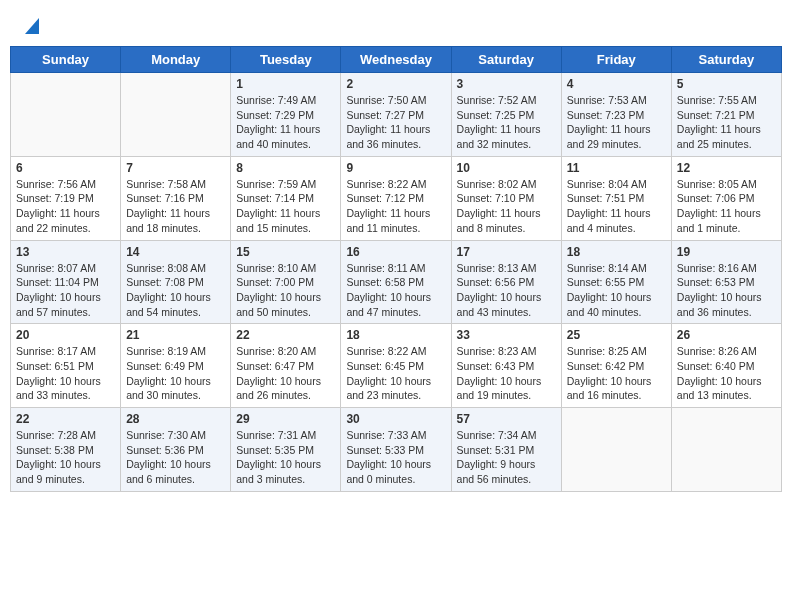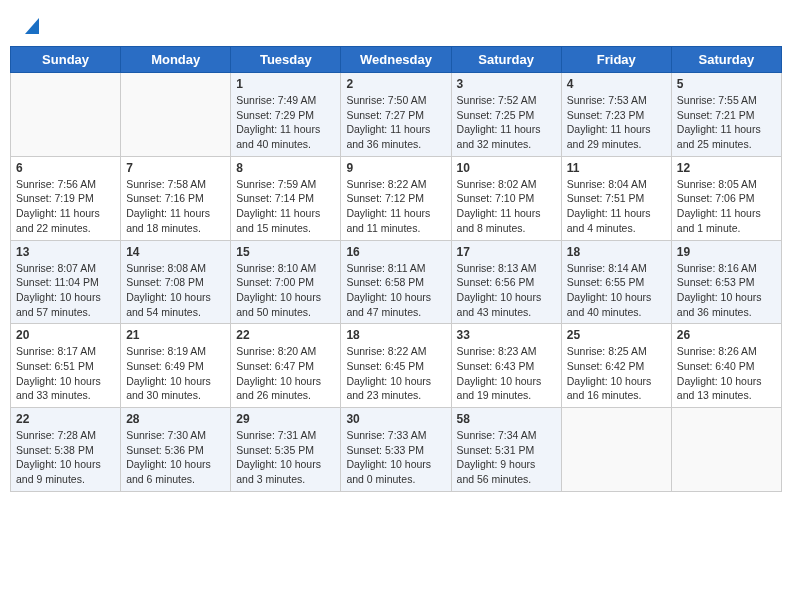--- a/index.html
+++ b/index.html
@@ -366,21 +366,21 @@
         </td>
         <td>
           <span class="day-num">30</span>
           <div class="day-info">
             <div>Sunrise: 7:33 AM</div>
             <div>Sunset: 5:33 PM</div>
             <div>Daylight: 10 hours and 0 minutes.</div>
           </div>
         </td>
         <td>
-          <span class="day-num">58</span>
+          <span class="day-num">57</span>
           <div class="day-info">
             <div>Sunrise: 7:34 AM</div>
             <div>Sunset: 5:31 PM</div>
             <div>Daylight: 9 hours and 56 minutes.</div>
           </div>
         </td>
         <td class="empty-cell"></td>
         <td class="empty-cell"></td>
       </tr>
     </tbody>

